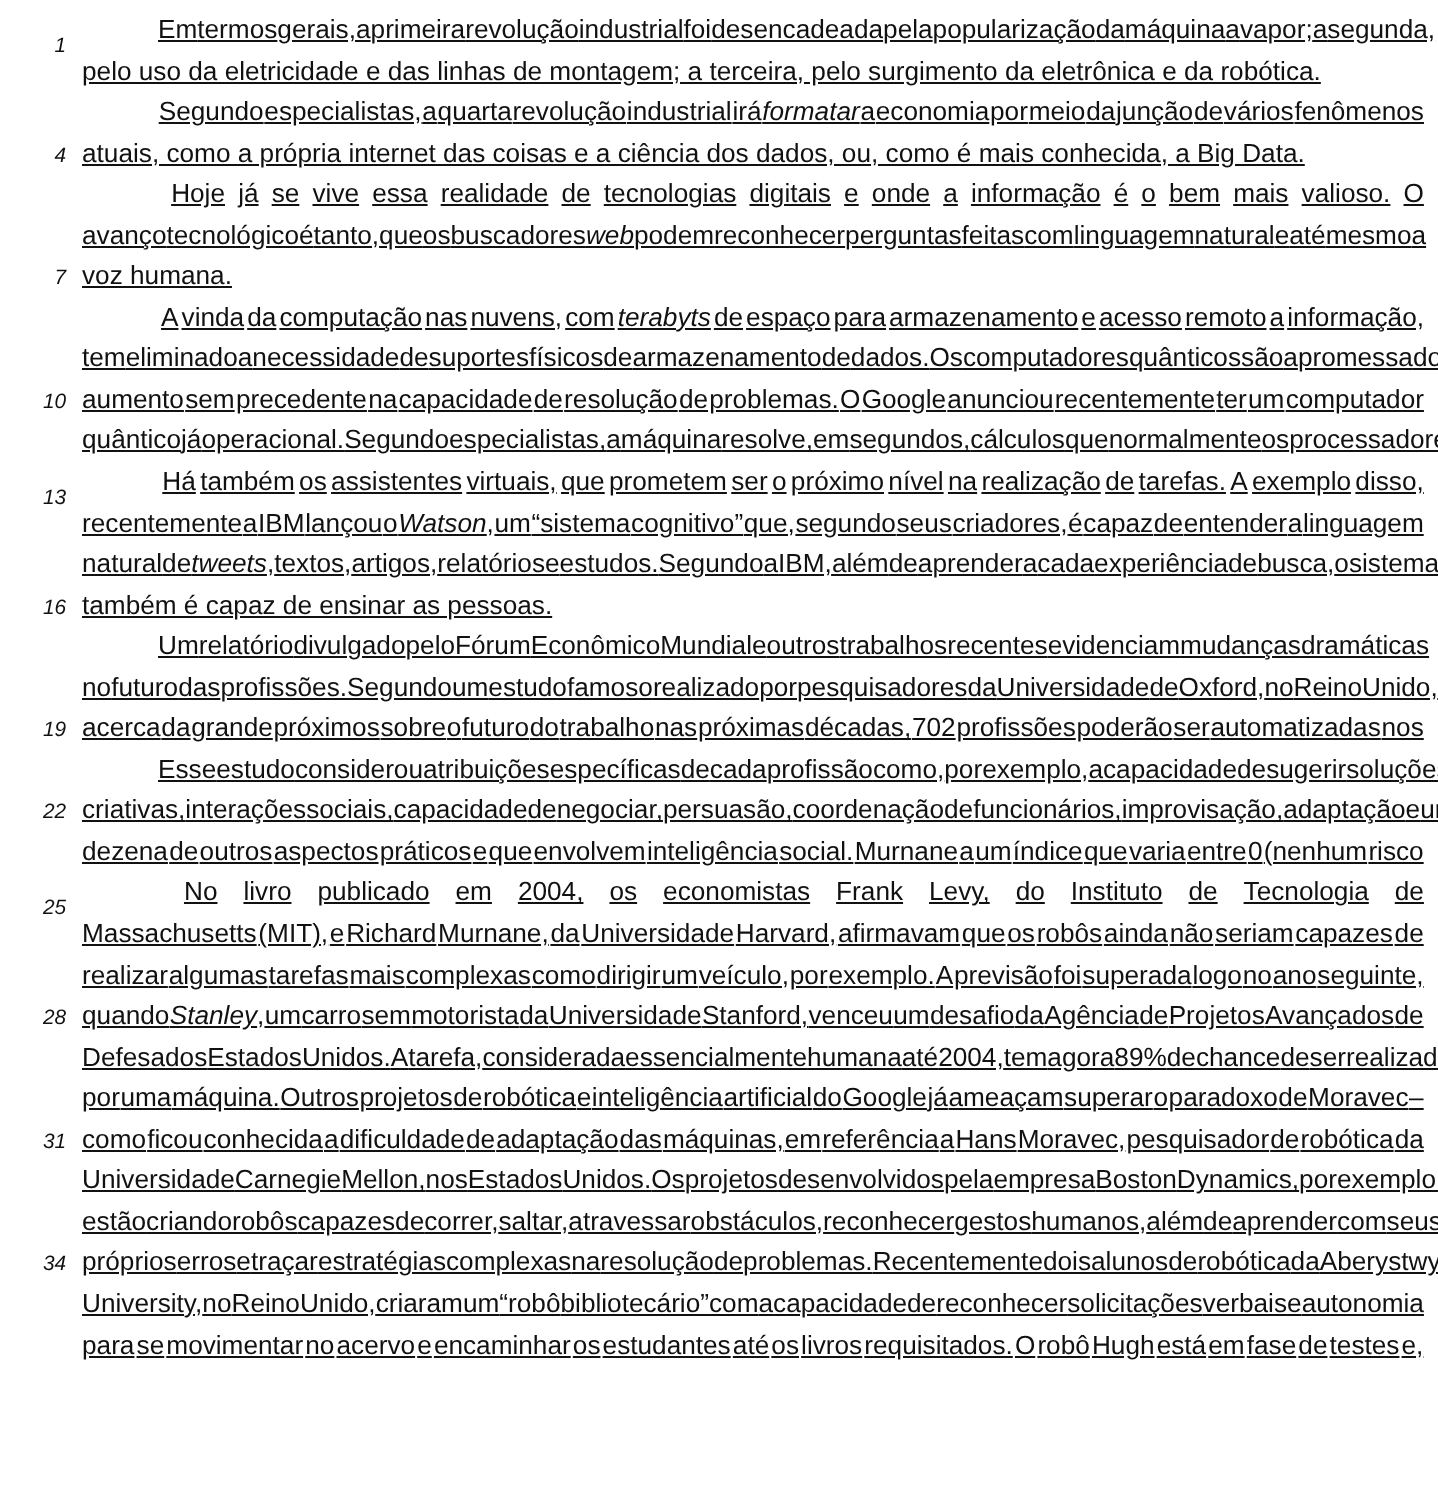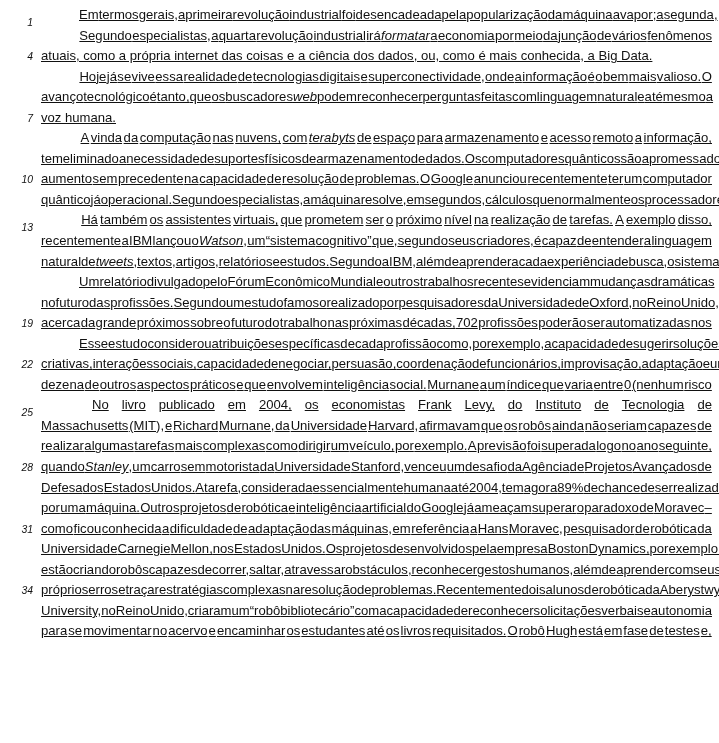--- a/index.html
+++ b/index.html
@@ -102,20 +102,24 @@
           <span class="w">da</span>
           <span class="w">máquina</span>
           <span class="w">a</span>
           <span class="w">vapor;</span>
           <span class="w">a</span>
           <span class="w">segunda,</span>
         </span>
       </div>
       <div class="tline">
         <span class="lnum"></span>
+        <span class="ltext last"><span class="w">pelo uso da eletricidade e das linhas de montagem; a terceira, pelo surgimento da eletrônica e da robótica.</span></span>
+      </div>
+      <div class="tline">
+        <span class="lnum"></span>
         <span class="ltext just">
           <span class="w indent"></span>
           <span class="w">Segundo</span>
           <span class="w">especialistas,</span>
           <span class="w">a</span>
           <span class="w">quarta</span>
           <span class="w">revolução</span>
           <span class="w">industrial</span>
           <span class="w">irá</span>
           <span class="w"><i>formatar</i></span>
@@ -141,21 +145,20 @@
           <span class="w">Hoje</span>
           <span class="w">já</span>
           <span class="w">se</span>
           <span class="w">vive</span>
           <span class="w">essa</span>
           <span class="w">realidade</span>
           <span class="w">de</span>
           <span class="w">tecnologias</span>
           <span class="w">digitais</span>
           <span class="w">e</span>
-          <span class="w">superconectividade,</span>
           <span class="w">onde</span>
           <span class="w">a</span>
           <span class="w">informação</span>
           <span class="w">é</span>
           <span class="w">o</span>
           <span class="w">bem</span>
           <span class="w">mais</span>
           <span class="w">valioso.</span>
           <span class="w">O</span>
         </span>
@@ -341,20 +344,24 @@
           <span class="w">de</span>
           <span class="w">aprender</span>
           <span class="w">a</span>
           <span class="w">cada</span>
           <span class="w">experiência</span>
           <span class="w">de</span>
           <span class="w">busca,</span>
           <span class="w">o</span>
           <span class="w">sistema</span>
         </span>
+      </div>
+      <div class="tline">
+        <span class="lnum">16</span>
+        <span class="ltext last"><span class="w">também é capaz de ensinar as pessoas.</span></span>
       </div>
       <div class="tline">
         <span class="lnum"></span>
         <span class="ltext just">
           <span class="w indent"></span>
           <span class="w">Um</span>
           <span class="w">relatório</span>
           <span class="w">divulgado</span>
           <span class="w">pelo</span>
           <span class="w">Fórum</span>

